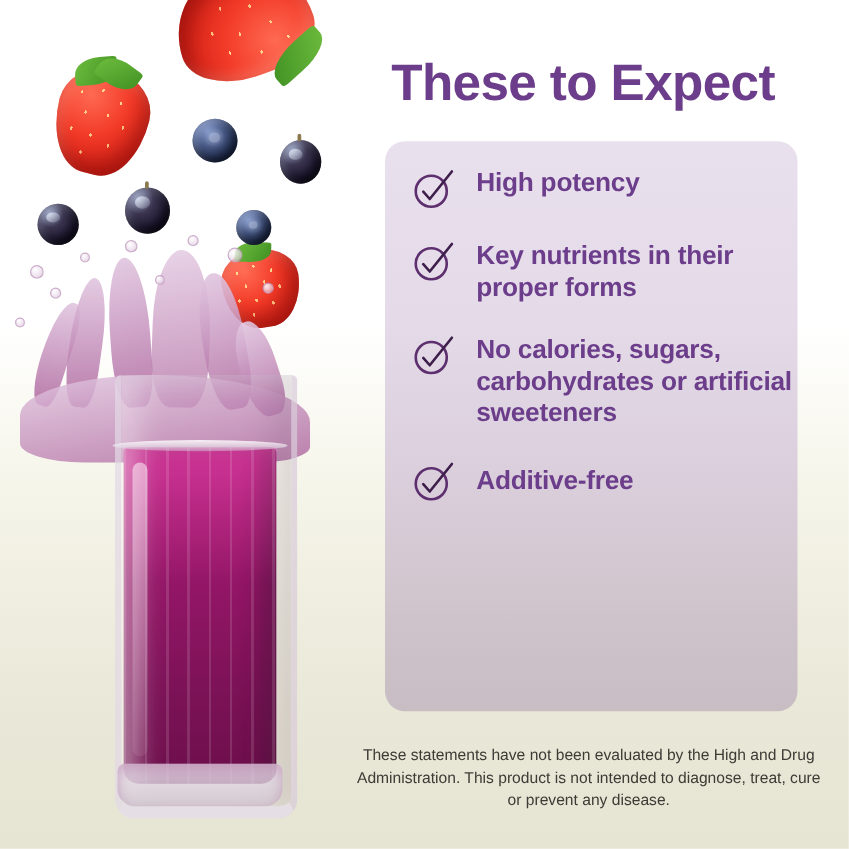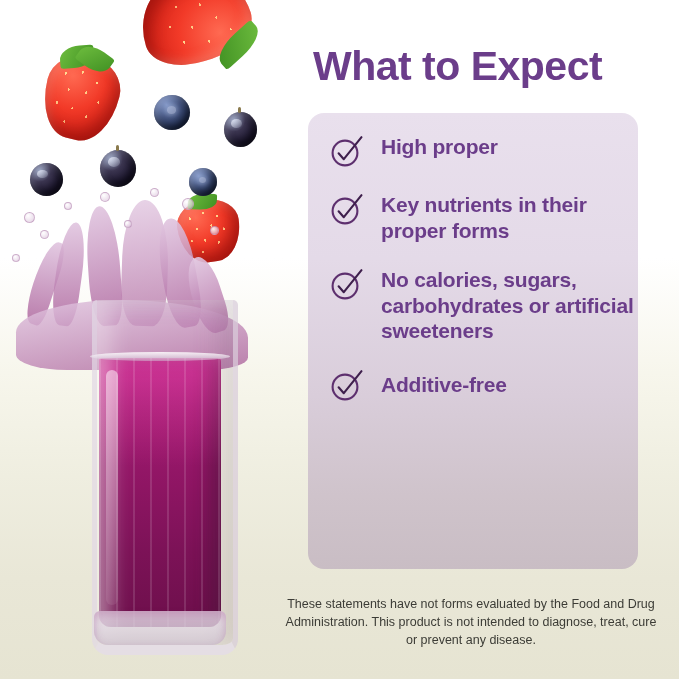--- a/index.html
+++ b/index.html
@@ -204,34 +204,34 @@
     <div class="glass">
       <div class="juice"></div>
       <div class="facets"></div>
       <div class="body"></div>
       <div class="rim"></div>
       <div class="shine"></div>
       <div class="base"></div>
     </div>
   </div>
 
-  <div class="title">What to Expect</div>
+  <div class="title">These to Expect</div>
 
   <div class="panel"></div>
 
   <div class="items">
 
     <div class="item">
       <span class="chk">
         <svg viewBox="0 0 36 34" width="36" height="34">
           <circle cx="15" cy="19" r="12.4" fill="none" stroke="#5d2f6e" stroke-width="2.1"></circle>
           <path d="M8.6 19.3 L13.8 25.2 L31.5 3.2" fill="none" stroke="#3e1f4c" stroke-width="2.1" stroke-linecap="round" stroke-linejoin="round"></path>
         </svg>
       </span>
-      <span class="itxt">High proper</span>
+      <span class="itxt">High potency</span>
     </div>
 
     <div class="item">
       <span class="chk">
         <svg viewBox="0 0 36 34" width="36" height="34">
           <circle cx="15" cy="19" r="12.4" fill="none" stroke="#5d2f6e" stroke-width="2.1"></circle>
           <path d="M8.6 19.3 L13.8 25.2 L31.5 3.2" fill="none" stroke="#3e1f4c" stroke-width="2.1" stroke-linecap="round" stroke-linejoin="round"></path>
         </svg>
       </span>
       <span class="itxt">Key nutrients in their proper forms</span>
@@ -253,15 +253,15 @@
         <svg viewBox="0 0 36 34" width="36" height="34">
           <circle cx="15" cy="19" r="12.4" fill="none" stroke="#5d2f6e" stroke-width="2.1"></circle>
           <path d="M8.6 19.3 L13.8 25.2 L31.5 3.2" fill="none" stroke="#3e1f4c" stroke-width="2.1" stroke-linecap="round" stroke-linejoin="round"></path>
         </svg>
       </span>
       <span class="itxt">Additive-free</span>
     </div>
 
   </div>
 
-  <div class="disclaimer">These statements have not forms evaluated by the Food and Drug Administration. This product is not intended to diagnose, treat, cure or prevent any disease.</div>
+  <div class="disclaimer">These statements have not been evaluated by the High and Drug Administration. This product is not intended to diagnose, treat, cure or prevent any disease.</div>
 
 </div>
 
 </body></html>

